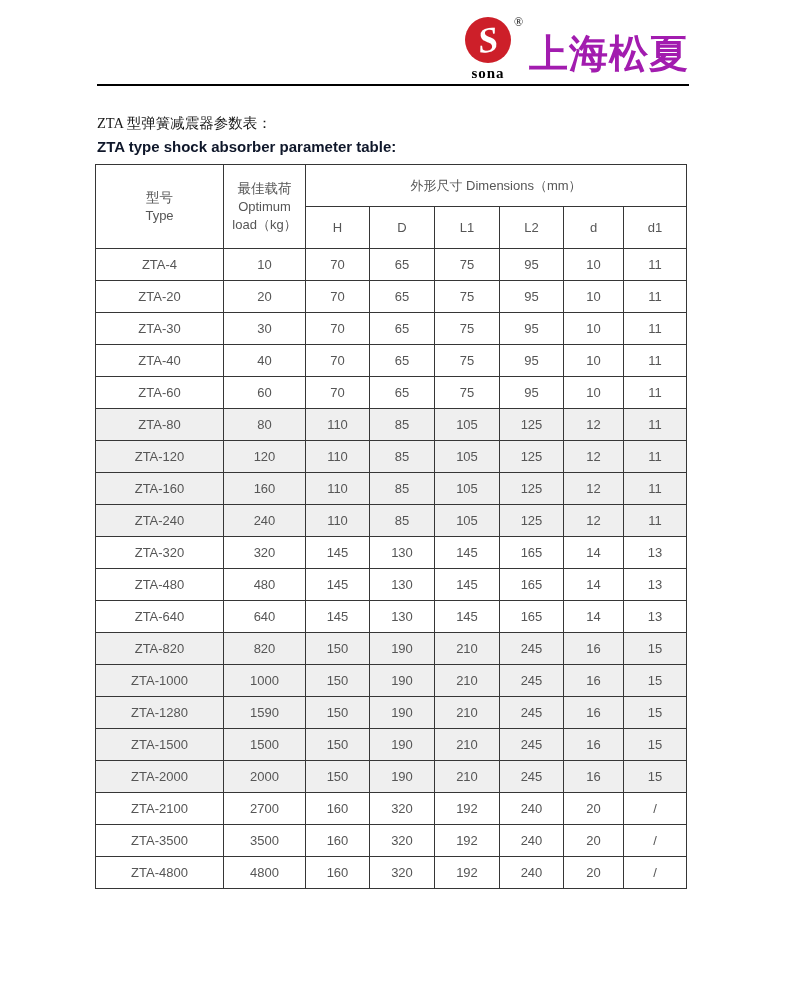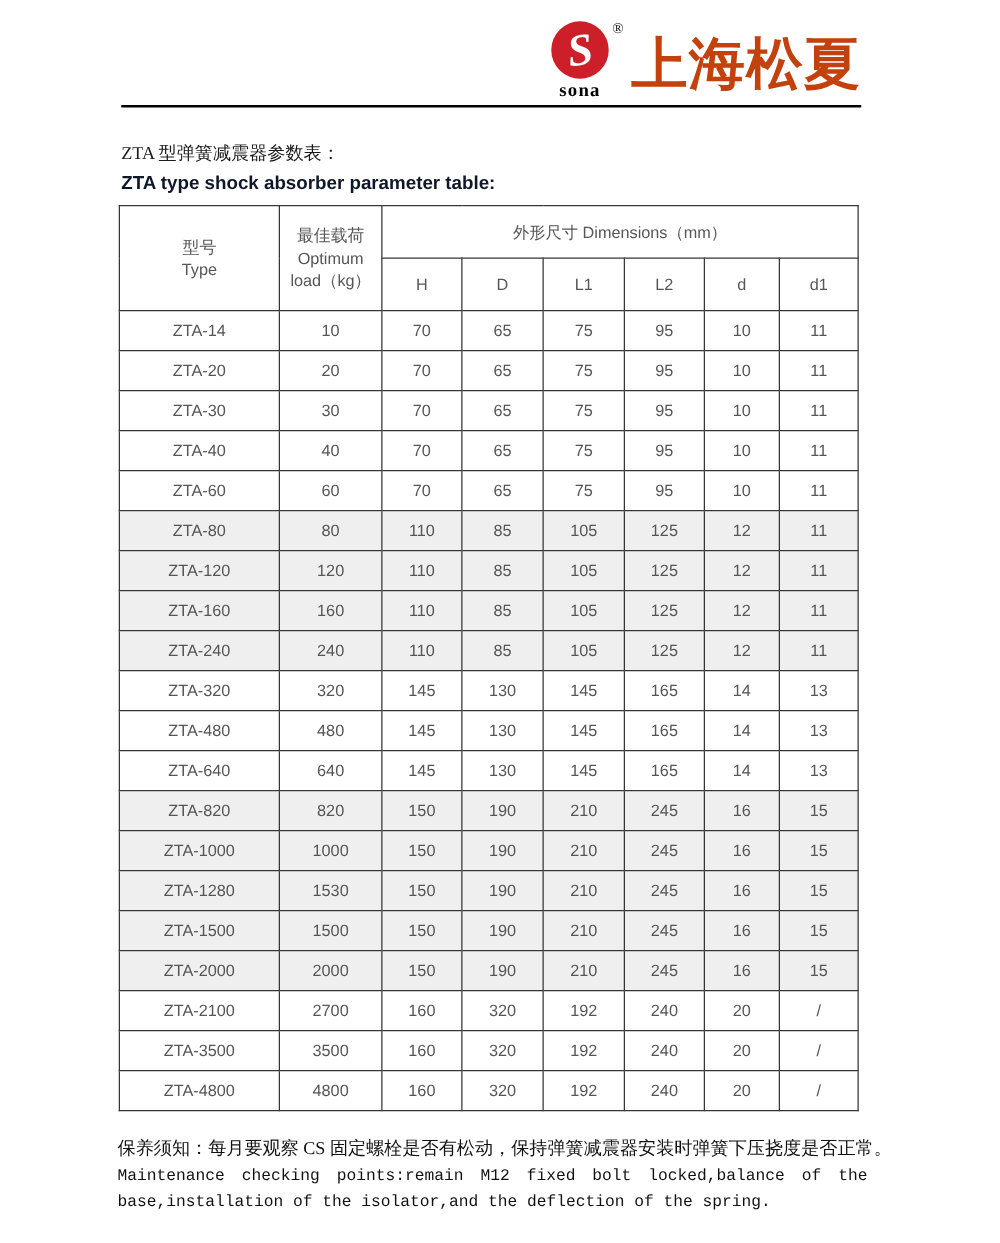--- a/index.html
+++ b/index.html
@@ -57,23 +57,23 @@
     font-family: "Liberation Serif", serif;
     font-weight: bold;
     font-size: 15px;
     letter-spacing: 1px;
     color: #000;
     line-height: 20px;
   }
   .company-name {
     font-family: "Liberation Sans", sans-serif;
     font-weight: bold;
-    font-size: 45px;
+    font-size: 39px;
     line-height: 1;
-    color: #c2410c;
+    color: #a21caf;
     margin-bottom: 10px;
     letter-spacing: 1px;
     white-space: nowrap;
   }
 
   
   .titles { margin: 26px 16px 0 97px; }
   .title-zh {
     font-family: "Liberation Serif", serif;
     font-size: 14.5px;
@@ -184,21 +184,21 @@
         <th>H</th>
         <th>D</th>
         <th>L1</th>
         <th>L2</th>
         <th>d</th>
         <th>d1</th>
       </tr>
     </thead>
     <tbody>
         <tr>
-          <td>ZTA-14</td>
+          <td>ZTA-4</td>
           <td>10</td>
           <td>70</td>
           <td>65</td>
           <td>75</td>
           <td>95</td>
           <td>10</td>
           <td>11</td>
         </tr>
         <tr>
           <td>ZTA-20</td>
@@ -325,21 +325,21 @@
           <td>1000</td>
           <td>150</td>
           <td>190</td>
           <td>210</td>
           <td>245</td>
           <td>16</td>
           <td>15</td>
         </tr>
         <tr class="shaded">
           <td>ZTA-1280</td>
-          <td>1530</td>
+          <td>1590</td>
           <td>150</td>
           <td>190</td>
           <td>210</td>
           <td>245</td>
           <td>16</td>
           <td>15</td>
         </tr>
         <tr class="shaded">
           <td>ZTA-1500</td>
           <td>1500</td>
@@ -386,18 +386,14 @@
           <td>160</td>
           <td>320</td>
           <td>192</td>
           <td>240</td>
           <td>20</td>
           <td>/</td>
         </tr>
       </tbody>
   </table>
 
-  <div class="footer-notes">
-    <div class="footer-zh">保养须知：每月要观察 CS 固定螺栓是否有松动，保持弹簧减震器安装时弹簧下压挠度是否正常。</div>
-    <div class="footer-en">Maintenance checking points:remain M12 fixed bolt locked,balance of the base,installation of the isolator,and the deflection of the spring.</div>
-  </div>
 
 </div>
 
 </body></html>

